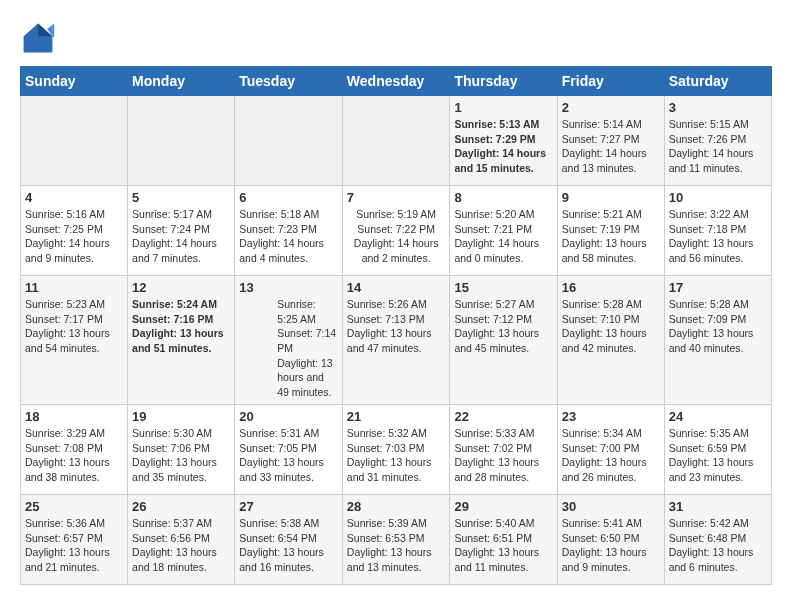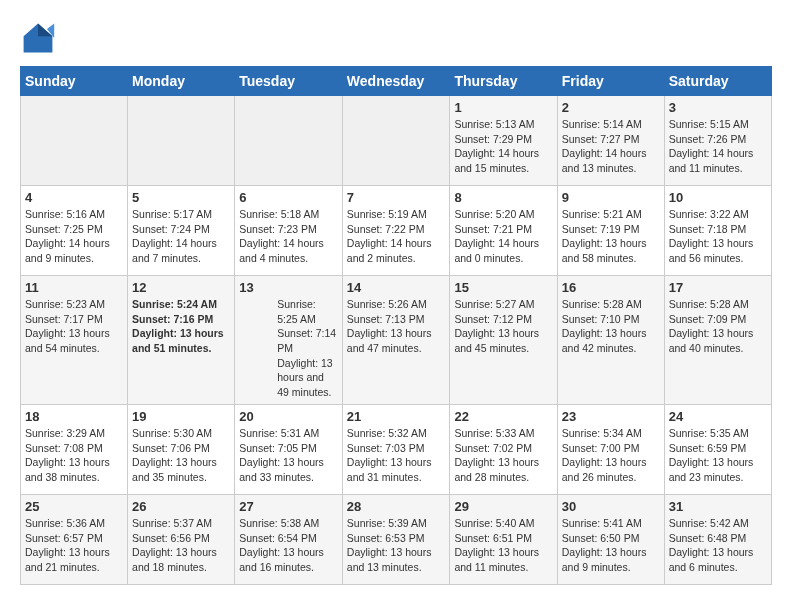--- a/index.html
+++ b/index.html
@@ -124,21 +124,21 @@
       </tr>
   </thead>
   <tbody id="calendar-body">
   <tr>
         <td class="empty-cell"></td>
         <td class="empty-cell"></td>
         <td class="empty-cell"></td>
         <td class="empty-cell"></td>
         <td>
           <div class="day-number">1</div>
-          <div class="day-info" style="white-space: pre-line;">Sunrise: 5:13 AM
+          <div class="day-info" style="white-space: pre-line; font-weight: bold;">Sunrise: 5:13 AM
 Sunset: 7:29 PM
 Daylight: 14 hours and 15 minutes.</div>
         </td>
         <td>
           <div class="day-number">2</div>
           <div class="day-info" style="white-space: pre-line;">Sunrise: 5:14 AM
 Sunset: 7:27 PM
 Daylight: 14 hours and 13 minutes.</div>
         </td>
         <td>
@@ -162,21 +162,21 @@
 Daylight: 14 hours and 7 minutes.</div>
         </td>
         <td>
           <div class="day-number">6</div>
           <div class="day-info" style="white-space: pre-line;">Sunrise: 5:18 AM
 Sunset: 7:23 PM
 Daylight: 14 hours and 4 minutes.</div>
         </td>
         <td>
           <div class="day-number">7</div>
-          <div class="day-info" style="white-space: pre-line;">Sunrise: 5:19 AM
+          <div class="day-info" style="white-space: pre-line; text-align: center;">Sunrise: 5:19 AM
 Sunset: 7:22 PM
 Daylight: 14 hours and 2 minutes.</div>
         </td>
         <td>
           <div class="day-number">8</div>
           <div class="day-info" style="white-space: pre-line;">Sunrise: 5:20 AM
 Sunset: 7:21 PM
 Daylight: 14 hours and 0 minutes.</div>
         </td>
         <td>

